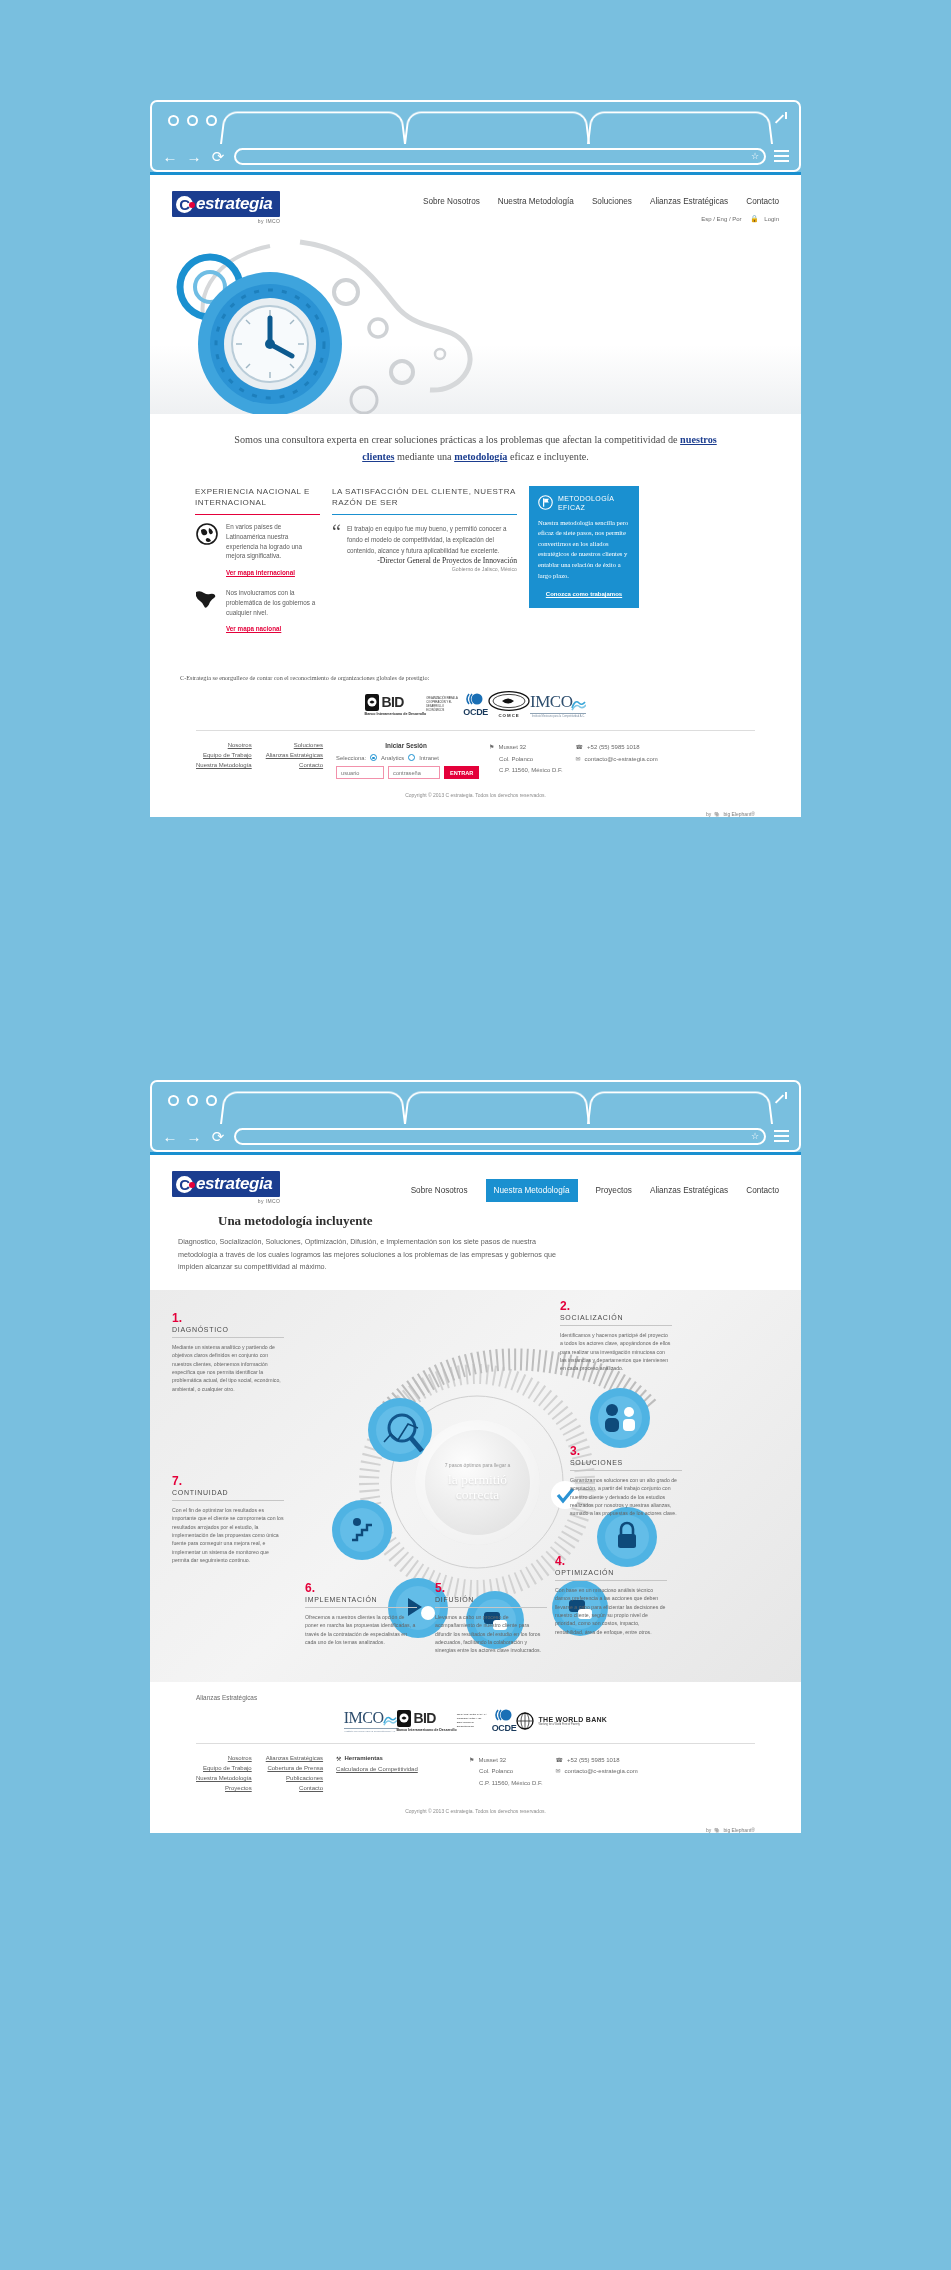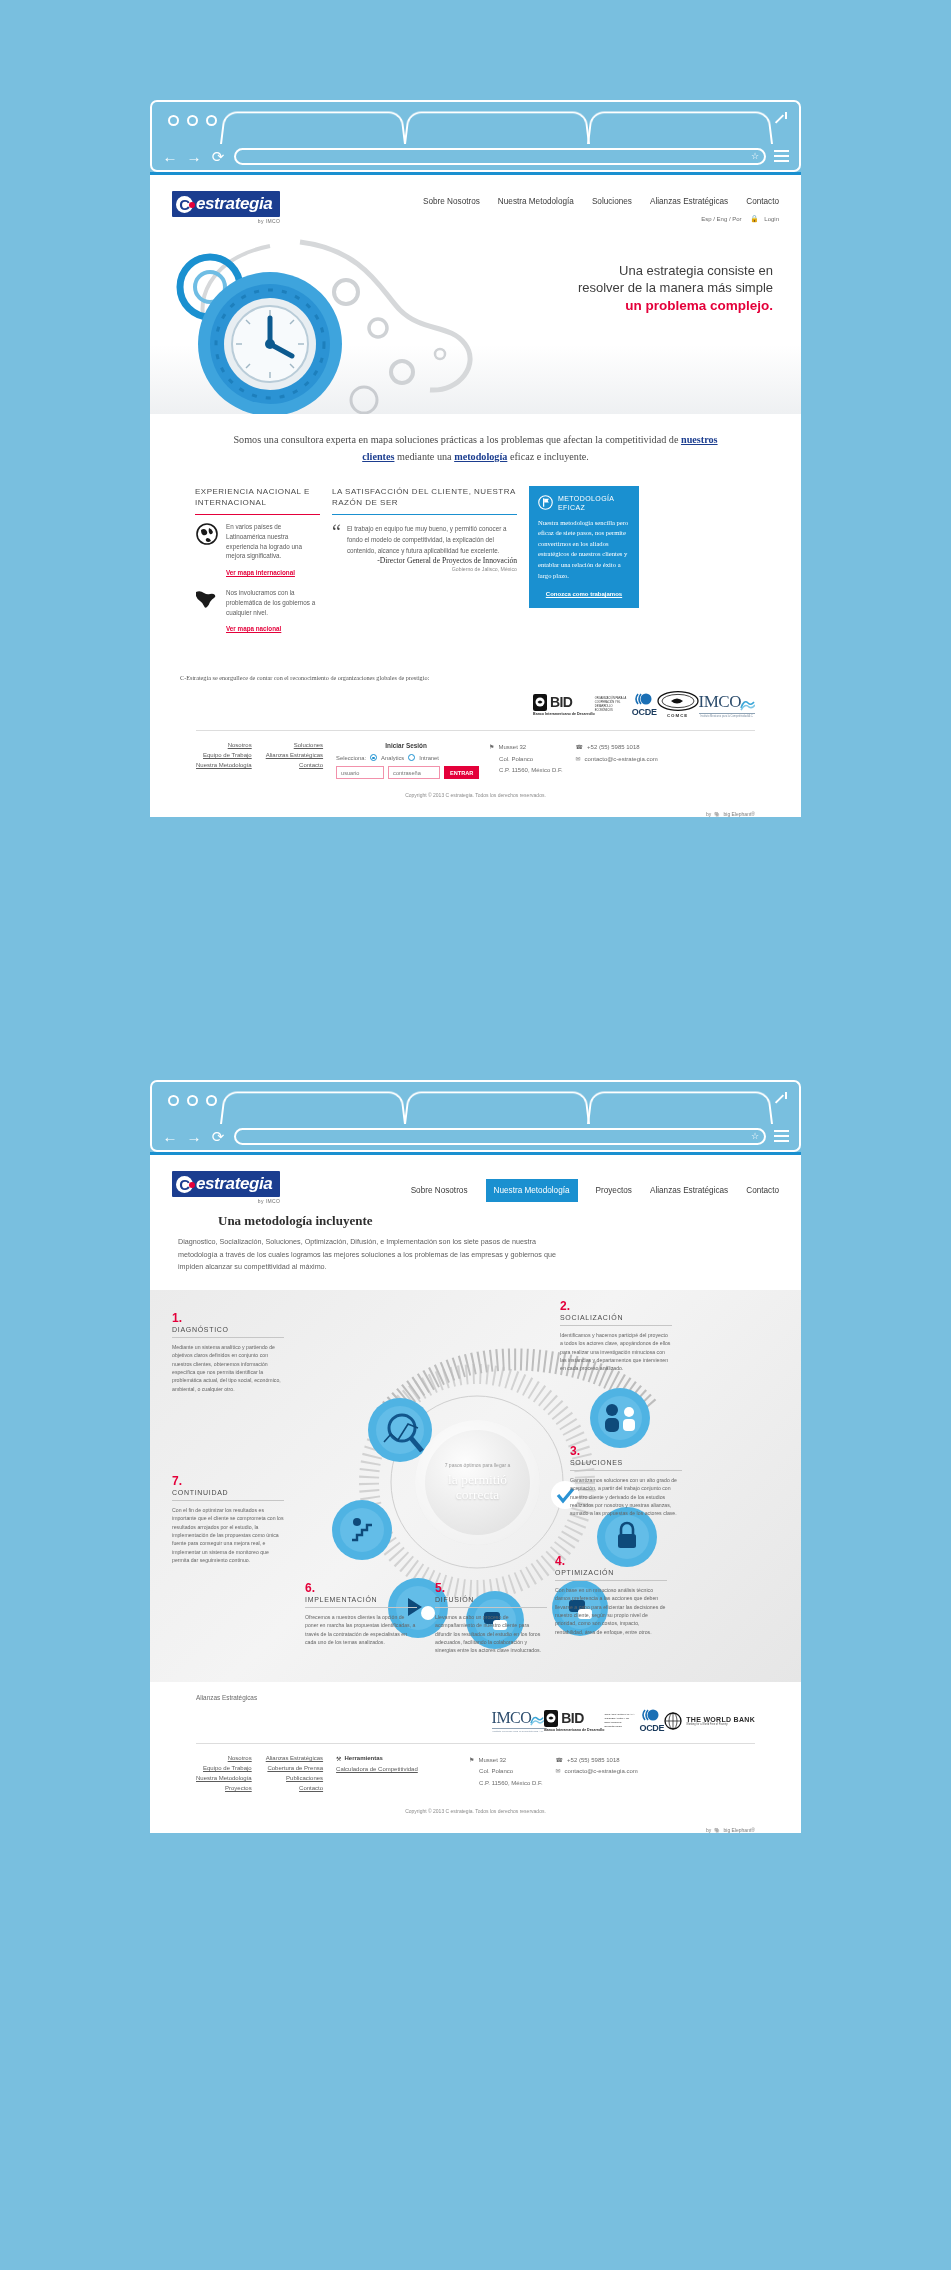--- a/index.html
+++ b/index.html
@@ -106,21 +106,21 @@
   .colC { width: 110px; }
   .mbox { background: #1a90d0; color: #fff; padding: 8px 9px 11px; }
   .mbox-hd { display: flex; align-items: center; gap: 5px; font-size: 7px; letter-spacing: .4px; line-height: 1.3; margin-bottom: 6px; }
   .mbox p { font-family: "Liberation Serif", serif; font-size: 6.6px; line-height: 1.6; }
   .mbox a { display: block; text-align: center; color: #fff; font-size: 6px; font-weight: bold;
             text-decoration: underline; margin-top: 10px; }
 
   
   .partner-note { font-family: "Liberation Serif", serif; font-size: 6.2px; color: #555;
                   padding: 10px 30px 0; }
-  .partners { display: flex; align-items: center; justify-content: flex-end;
+  .partners { display: flex; align-items: center; justify-content: center;
               padding: 10px 46px 12px; }
   .plogo { text-align: center; color: #2b2b2b; }
 
   
   .ftr { border-top: 1px solid #ddd; margin: 0 46px; display: flex; padding: 11px 0 9px; gap: 13px; font-size: 6px; }
   .ftr-links { display: flex; gap: 14px; }
   .ftr-links ul { list-style: none; text-align: right; }
   .ftr-links li { margin-bottom: 4px; color: #5b5b5b; text-decoration: underline; cursor: pointer; }
   .login-box { width: 140px; }
   .login-title { text-align: center; font-weight: bold; color: #3b3b3b; font-size: 6.4px; margin-bottom: 5px; }
@@ -247,29 +247,24 @@
           <line x1="120" y1="112" x2="142" y2="124" stroke="#0d5a8f" stroke-width="5" stroke-linecap="round"></line>
           <circle cx="120" cy="112" r="5" fill="#0d5a8f"></circle>
           <g fill="none" stroke="#1d7fbc" stroke-width="3">
             <circle cx="120" cy="112" r="54" stroke-dasharray="5 9"></circle>
           </g>
         </g>
         <g fill="none" stroke="#c9ccd0" stroke-width="3">
           <circle cx="214" cy="168" r="13"></circle>
         </g>
       </svg>
-      <div class="hero-txt">
-        <div class="l1">Una estrategia consiste en</div>
-        <div class="l2">resolver de la manera más simple</div>
-        <div class="l3">un problema complejo.</div>
-      </div>
     </div>
 
     <p class="intro">
-      <span>Somos una consultora experta en mapa soluciones prácticas a los problemas que afectan la competitividad de </span><a>nuestros clientes</a><span> mediante una </span><a>metodología</a><span> eficaz e incluyente.</span>
+      <span>Somos una consultora experta en crear soluciones prácticas a los problemas que afectan la competitividad de </span><a>nuestros clientes</a><span> mediante una </span><a>metodología</a><span> eficaz e incluyente.</span>
     </p>
 
     <div class="cols">
 
       <div class="colA">
         <div class="col-hd">EXPERIENCIA NACIONAL E INTERNACIONAL</div>
         <div class="rule-pink"></div>
         <div class="feat">
           <span class="feat-ic">
             <svg width="24" height="24" viewBox="0 0 24 24">

